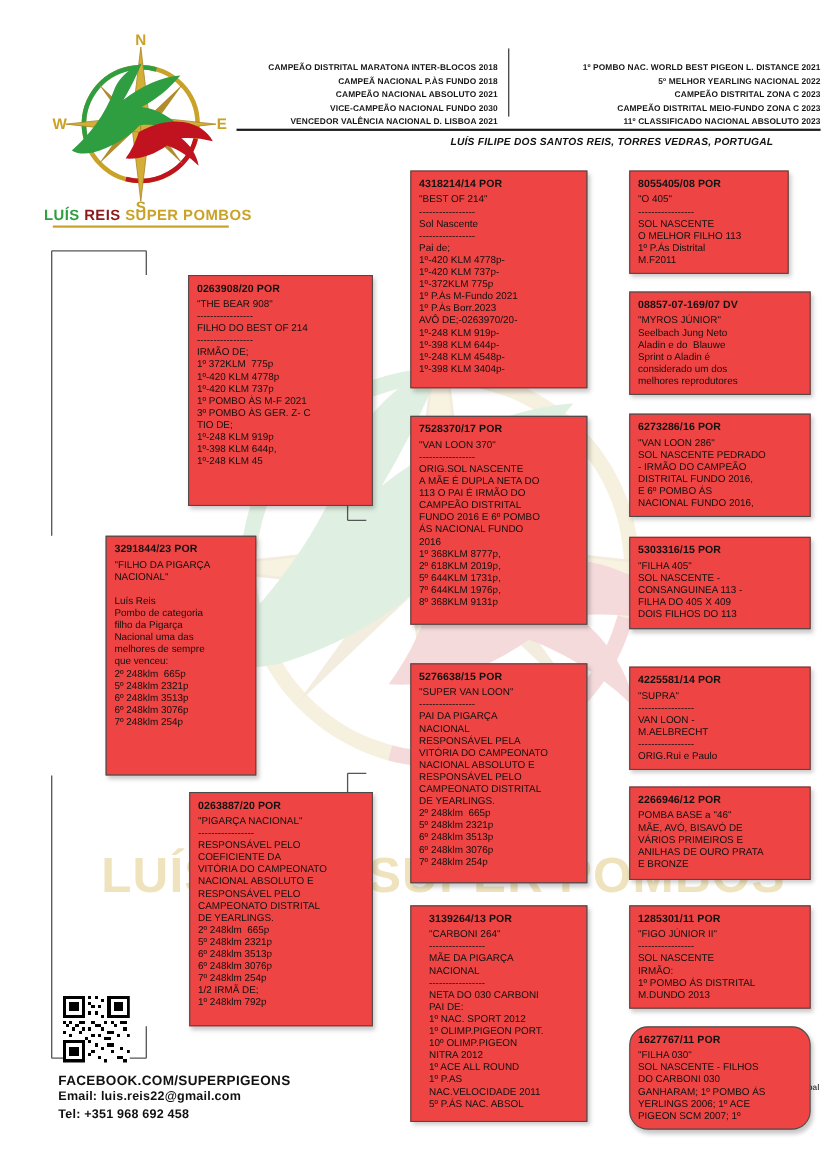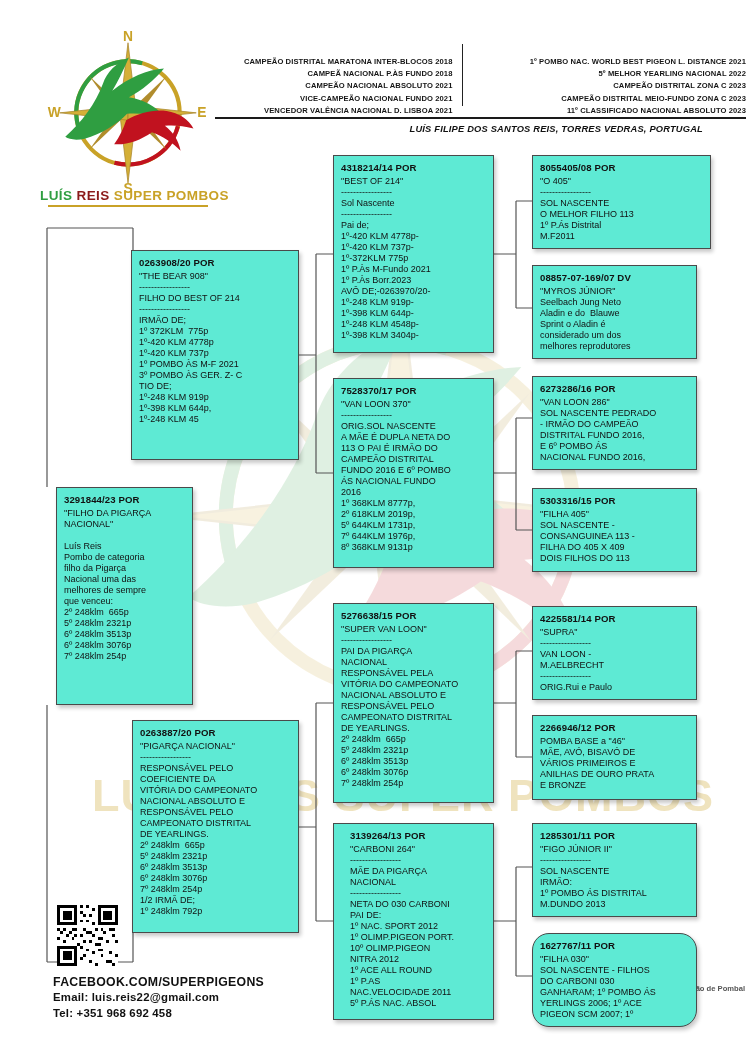--- a/index.html
+++ b/index.html
@@ -16,22 +16,22 @@
   #logo-text{position:absolute;left:40px;top:188px;width:176px;text-align:center;font-size:13.5px;font-weight:bold;letter-spacing:.4px;white-space:nowrap;}
   #logo-underline{position:absolute;left:48px;top:205px;width:160px;height:2px;background:#c9a227;}
   .lg-green{color:#2f9e41;} .lg-red{color:#8b1a1a;} .lg-gold{color:#c9a227;}
   
   #watermark{position:absolute;left:120px;top:230px;width:560px;opacity:.15;z-index:0;pointer-events:none;}
   #watermark-text{position:absolute;left:92px;top:770px;width:620px;z-index:0;font-size:45px;font-weight:bold;
                   letter-spacing:1px;white-space:nowrap;color:rgba(201,162,39,.30);pointer-events:none;}
   
   #connectors{position:absolute;left:0;top:0;z-index:1;}
   
-  .pbox{position:absolute;background:#5eead4;border:1px solid #4a4a4a;box-shadow:2px 3px 4px rgba(0,0,0,.22);
-        padding:6px 7px;box-sizing:border-box;z-index:2;}
+  .pbox{position:absolute;background:#ef4444;border:1px solid #4a4a4a;box-shadow:2px 3px 4px rgba(0,0,0,.22);
+        padding:6px 7px;box-sizing:border-box;z-index:2;margin-left:40px;}
   .ring{font-size:9.6px;font-weight:bold;margin-bottom:3px;letter-spacing:.1px;}
   .pname{font-size:9px;line-height:11px;}
   .plines{font-size:9px;line-height:11px;white-space:pre-wrap;}
   
   #qr{position:absolute;left:57px;top:905px;width:61px;height:61px;z-index:2;}
   #contact{position:absolute;left:53px;top:974px;z-index:2;}
   #contact .fb{font-size:12.3px;font-weight:bold;letter-spacing:.3px;line-height:16px;}
   #contact .ct{font-size:11.4px;font-weight:bold;letter-spacing:.2px;line-height:15.5px;}
   #software{position:absolute;right:5px;top:984px;font-size:7.6px;color:#555;font-weight:bold;}
 </style>
@@ -105,21 +105,21 @@
     </svg>
   </div>
   <div id="logo-text"><span class="lg-green">LUÍS</span> <span class="lg-red">REIS</span> <span class="lg-gold">SUPER POMBOS</span></div>
   <div id="logo-underline"></div>
 
   <div id="ach-row">
     <div class="ach-col">
       <div>CAMPEÃO DISTRITAL MARATONA INTER-BLOCOS 2018</div>
       <div>CAMPEÃ NACIONAL P.ÀS FUNDO 2018</div>
       <div>CAMPEÃO NACIONAL ABSOLUTO 2021</div>
-      <div>VICE-CAMPEÃO NACIONAL FUNDO 2021</div>
+      <div>VICE-CAMPEÃO NACIONAL FUNDO 2030</div>
       <div>VENCEDOR VALÊNCIA NACIONAL D. LISBOA 2021</div>
     </div>
     <div id="ach-divider"></div>
     <div class="ach-col">
       <div>1º POMBO NAC. WORLD BEST PIGEON L. DISTANCE 2021</div>
       <div>5º MELHOR YEARLING NACIONAL 2022</div>
       <div>CAMPEÃO DISTRITAL ZONA C 2023</div>
       <div>CAMPEÃO DISTRITAL MEIO-FUNDO ZONA C 2023</div>
       <div>11º CLASSIFICADO NACIONAL ABSOLUTO 2023</div>
     </div>
@@ -259,21 +259,21 @@
 1º NAC. SPORT 2012
 1º OLIMP.PIGEON PORT.
 10º OLIMP.PIGEON
 NITRA 2012
 1º ACE ALL ROUND
 1º P.AS
 NAC.VELOCIDADE 2011
 5º P.ÁS NAC. ABSOL</div>
   </div>
 
-  <div class="pbox" style="left:532px;top:155px;width:179px;min-height:93px;">
+  <div class="pbox" style="left:532px;top:155px;width:145px;min-height:93px;">
     <div class="ring">8055405/08 POR</div>
     <div class="pname">"O 405"</div>
     <div class="plines">-----------------
 SOL NASCENTE
 O MELHOR FILHO 113
 1º P.Ás Distrital
 M.F2011</div>
   </div>
   <div class="pbox" style="left:532px;top:265px;width:165px;min-height:87px;">
     <div class="ring">08857-07-169/07 DV</div>

